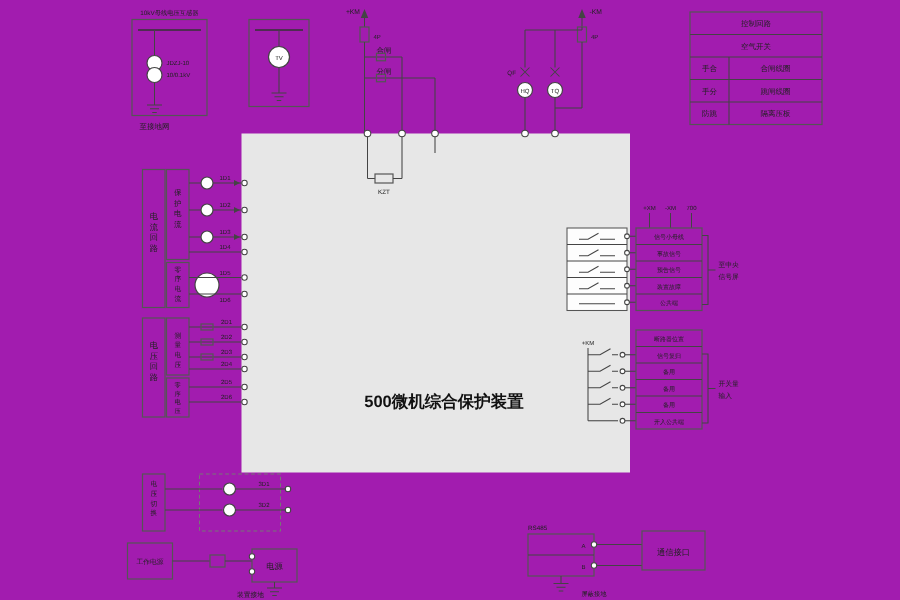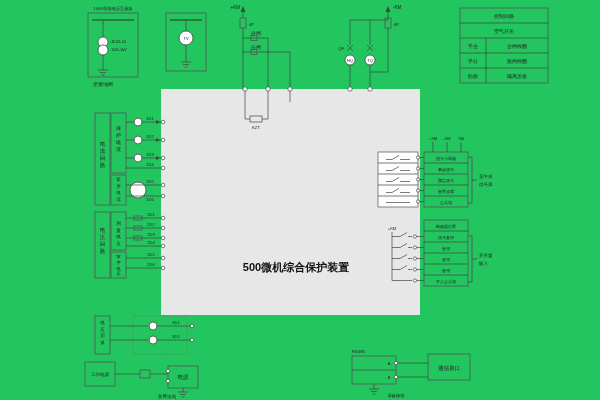--- a/index.html
+++ b/index.html
@@ -1,16 +1,16 @@
 <!DOCTYPE html>
 <html><head>
 <meta charset="utf-8">
 <style>
   html,body{margin:0;padding:0;background:#fff;}
-  .canvas{position:relative;width:600px;height:400px;background:#22c55e;overflow:hidden;
+  .canvas{position:relative;width:600px;height:400px;background:#a21caf;overflow:hidden;
           font-family:"Liberation Sans", sans-serif;text-align:center;}
   svg{display:block;}
   svg text{fill:#222;font-family:"Liberation Sans", sans-serif;}
   .ln{stroke:#444;stroke-width:0.7;fill:none;}
   .lnb{stroke:#333;stroke-width:1.1;fill:none;}
   .bx{fill:none;stroke:#555;stroke-width:0.8;}
   .bxd{fill:none;stroke:#777;stroke-width:0.7;stroke-dasharray:2.5 1.8;}
   .term{fill:#fff;stroke:#444;stroke-width:0.7;}
   .coil{fill:#fff;stroke:#444;stroke-width:0.8;}
   .gray{fill:#e7e7e7;stroke:none;}

